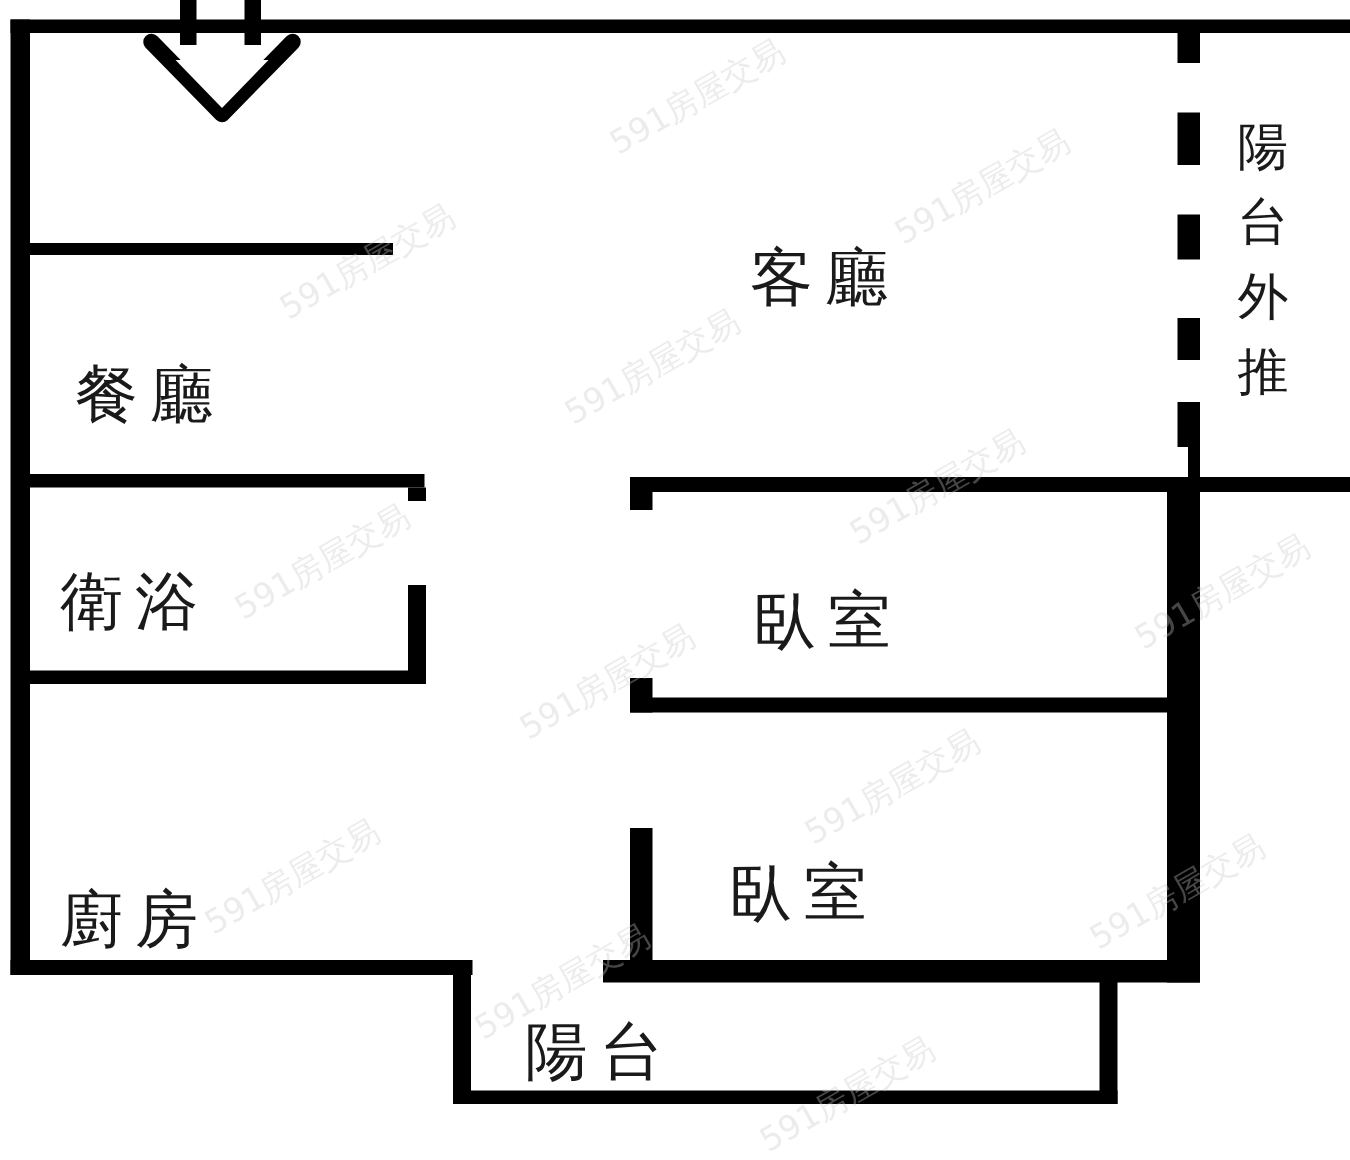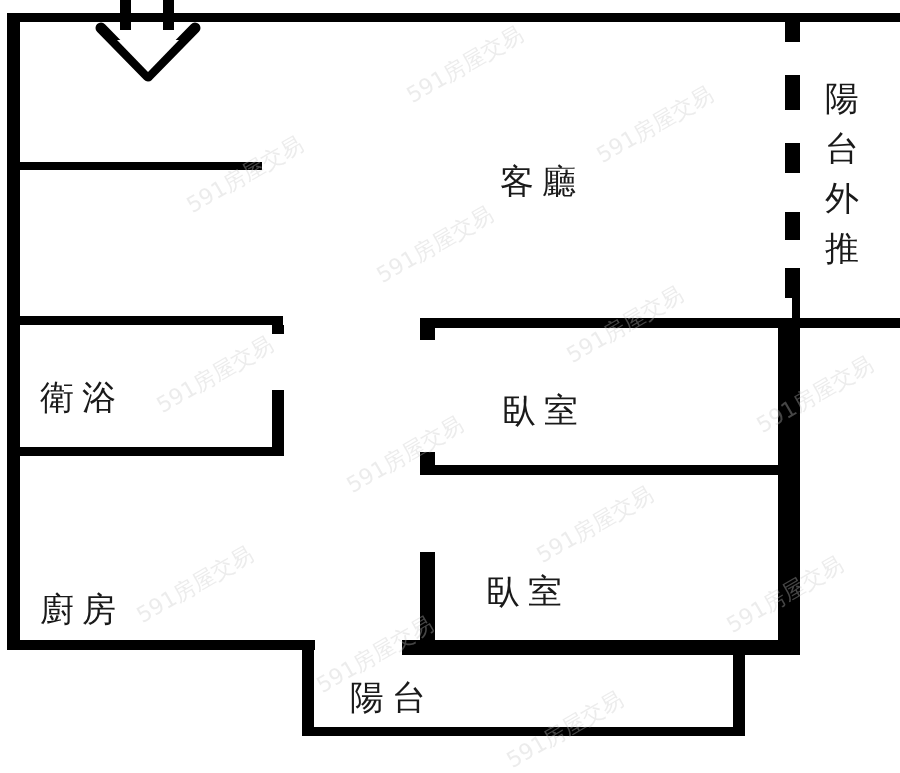--- a/index.html
+++ b/index.html
@@ -1,20 +1,20 @@
 <!DOCTYPE html>
 <html><head>
 <meta charset="utf-8">
 <style>
   html, body { margin: 0; padding: 0; background: #ffffff; }
   body { width: 900px; height: 773px; position: relative; overflow: hidden;
          font-family: "DejaVu Serif", "Liberation Serif", serif; }
   .plan { position: absolute; left: 0; top: 0; width: 900px; height: 773px; }
   .wall { position: absolute; background: #000000; }
-  .label { position: absolute; color: #1a1a1a; font-size: 34px; letter-spacing: 8px;
+  .label { position: absolute; color: #1a1a1a; font-size: 42px; letter-spacing: 8px;
            white-space: nowrap; line-height: 1; }
   .vlabel { position: absolute; color: #1a1a1a; font-size: 34px; line-height: 50px;
             width: 40px; text-align: center; }
   .vlabel span { display: block; }
   .watermark { position: absolute; color: rgba(200,200,200,0.35); font-size: 22px;
                font-family: "DejaVu Sans", sans-serif; transform: rotate(-30deg);
                white-space: nowrap; pointer-events: none; }
   svg.arrow { position: absolute; left: 95px; top: 0; }
 </style>
 </head>
@@ -56,20 +56,21 @@
   <div class="wall" style="left:778px; top:318px; width:22px; height:337px;"></div>
 
   <div class="wall" style="left:785px; top:22px; width:15px; height:20px;"></div>
   <div class="wall" style="left:785px; top:75px; width:15px; height:35px;"></div>
   <div class="wall" style="left:785px; top:143px; width:15px; height:30px;"></div>
   <div class="wall" style="left:785px; top:212px; width:15px; height:28px;"></div>
   <div class="wall" style="left:785px; top:268px; width:15px; height:30px;"></div>
   <div class="wall" style="left:792px; top:298px; width:8px; height:20px;"></div>
 
   <div class="label" style="left:500px; top:164px;">客廳</div>
+  <div class="label" style="left:50px; top:242px;">餐廳</div>
   <div class="label" style="left:40px; top:380px;">衛浴</div>
   <div class="label" style="left:40px; top:592px;">廚房</div>
   <div class="label" style="left:502px; top:393px;">臥室</div>
   <div class="label" style="left:486px; top:574px;">臥室</div>
   <div class="label" style="left:350px; top:680px;text-align:center;">陽台</div>
 
   <div class="vlabel" style="left:822px; top:73px;">
     <span>陽</span>
     <span>台</span>
     <span>外</span>

